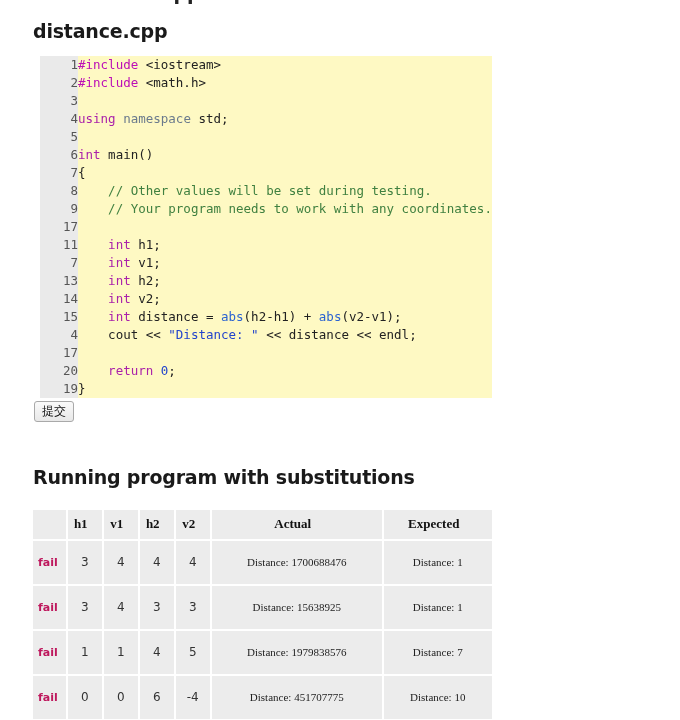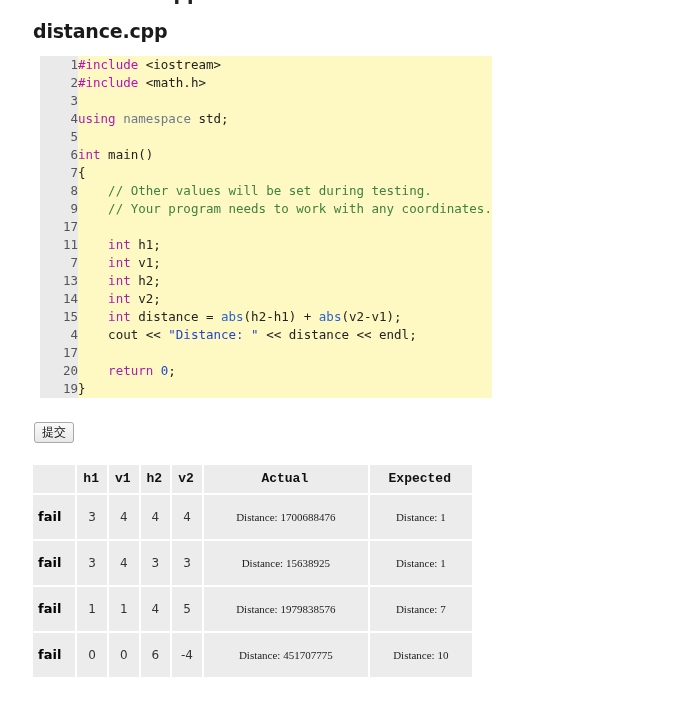--- a/index.html
+++ b/index.html
@@ -108,21 +108,21 @@
   .tok-nn  { color: #6a7a8c; }   
   .tok-c1  { color: #408040; }   
   .tok-s   { color: #2244cc; }   
   .tok-nb  { color: #2b63d1; }   
   .tok-mi  { color: #2244cc; }   
   .tok-n   { color: #222222; }   
   .tok-p   { color: #222222; }   
 
   
   .submit-row {
-    margin-top: 24px;
+    margin-top: 3px;
     margin-left: 1px;
   }
   button.submit-btn {
     font-family: "DejaVu Sans", sans-serif;
     font-size: 12px;
     padding: 2px 7px 3px 7px;
     background: #efefef;
     background-image: linear-gradient(#fafafa, #e8e8e8);
     border: 1px solid #a9a9a9;
     border-radius: 3px;
@@ -139,43 +139,43 @@
     margin-top: 20px;
   }
   table.results {
     border-collapse: separate;
     border-spacing: 2px;
     font-size: 12px;
     margin-left: -2px;
   }
   table.results th {
     background: #ececec;
-    font-family: Liberation Mono, monospace;
+    font-family: Liberation Serif, serif;
     font-weight: 700;
     font-size: 13px;
     color: #111111;
-    padding: 6px 8px 7px 6px;
+    padding: 6px 14px 7px 6px;
     text-align: center;
     white-space: nowrap;
   }
   table.results td {
     background: #ececec;
     padding: 14px 6px 15px 6px;
     text-align: center;
     color: #333333;
     font-family: "DejaVu Sans", sans-serif;
     font-size: 12px;
     white-space: nowrap;
   }
   table.results td.status {
-    color: #000000;
-    font-weight: 700;
-    font-size: 13px;
+    color: #be185d;
+    font-weight: 700;
+    font-size: 11px;
     padding-left: 5px;
-    padding-right: 14px;
+    padding-right: 8px;
   }
   table.results td.mono {
     font-family: Liberation Serif, serif;
     font-size: 11px;
     color: #222222;
     letter-spacing: 0px;
   }
   table.results th.col-status { width: 14px; padding-left: 4px; padding-right: 4px; }
   table.results th.col-num    { width: 14px; }
   table.results th.col-actual   { min-width: 150px; }
@@ -220,20 +220,23 @@
         <td class="codecell"><span class="cl"><span class="tok-cp">#include</span><span class="tok-cpf"> &lt;iostream&gt;</span></span><span class="cl"><span class="tok-cp">#include</span><span class="tok-cpf"> &lt;math.h&gt;</span></span><span class="cl">​</span><span class="cl"><span class="tok-k">using</span><span class="tok-n"> </span><span class="tok-nn">namespace</span><span class="tok-n"> std;</span></span><span class="cl">​</span><span class="cl"><span class="tok-kt">int</span><span class="tok-n"> main()</span></span><span class="cl"><span class="tok-p">{</span></span><span class="cl"><span class="tok-c1">    // Other values will be set during testing.</span></span><span class="cl"><span class="tok-c1">    // Your program needs to work with any coordinates.</span></span><span class="cl">​</span><span class="cl"><span class="tok-n">    </span><span class="tok-kt">int</span><span class="tok-n"> h1;</span></span><span class="cl"><span class="tok-n">    </span><span class="tok-kt">int</span><span class="tok-n"> v1;</span></span><span class="cl"><span class="tok-n">    </span><span class="tok-kt">int</span><span class="tok-n"> h2;</span></span><span class="cl"><span class="tok-n">    </span><span class="tok-kt">int</span><span class="tok-n"> v2;</span></span><span class="cl"><span class="tok-n">    </span><span class="tok-kt">int</span><span class="tok-n"> distance = </span><span class="tok-nb">abs</span><span class="tok-n">(h2-h1) + </span><span class="tok-nb">abs</span><span class="tok-n">(v2-v1);</span></span><span class="cl"><span class="tok-n">    cout &lt;&lt; </span><span class="tok-s">"Distance: "</span><span class="tok-n"> &lt;&lt; distance &lt;&lt; endl;</span></span><span class="cl">​</span><span class="cl"><span class="tok-n">    </span><span class="tok-k">return</span><span class="tok-n"> </span><span class="tok-mi">0</span><span class="tok-n">;</span></span><span class="cl"><span class="tok-p">}</span></span></td>
       </tr>
     </tbody>
       </table>
   </div>
 
   <div class="submit-row">
     <button class="submit-btn" type="button">提交</button>
   </div>
 
+  <div class="results-heading-wrap">
+    <h2 class="section-title">Running program with substitutions</h2>
+  </div>
 
   <div class="results-table-wrap">
     <table class="results">
       <thead>
         <tr>
             <th class="col-status"></th>
             <th class="col-num">h1</th>
             <th class="col-num">v1</th>
             <th class="col-num">h2</th>
             <th class="col-num">v2</th>

